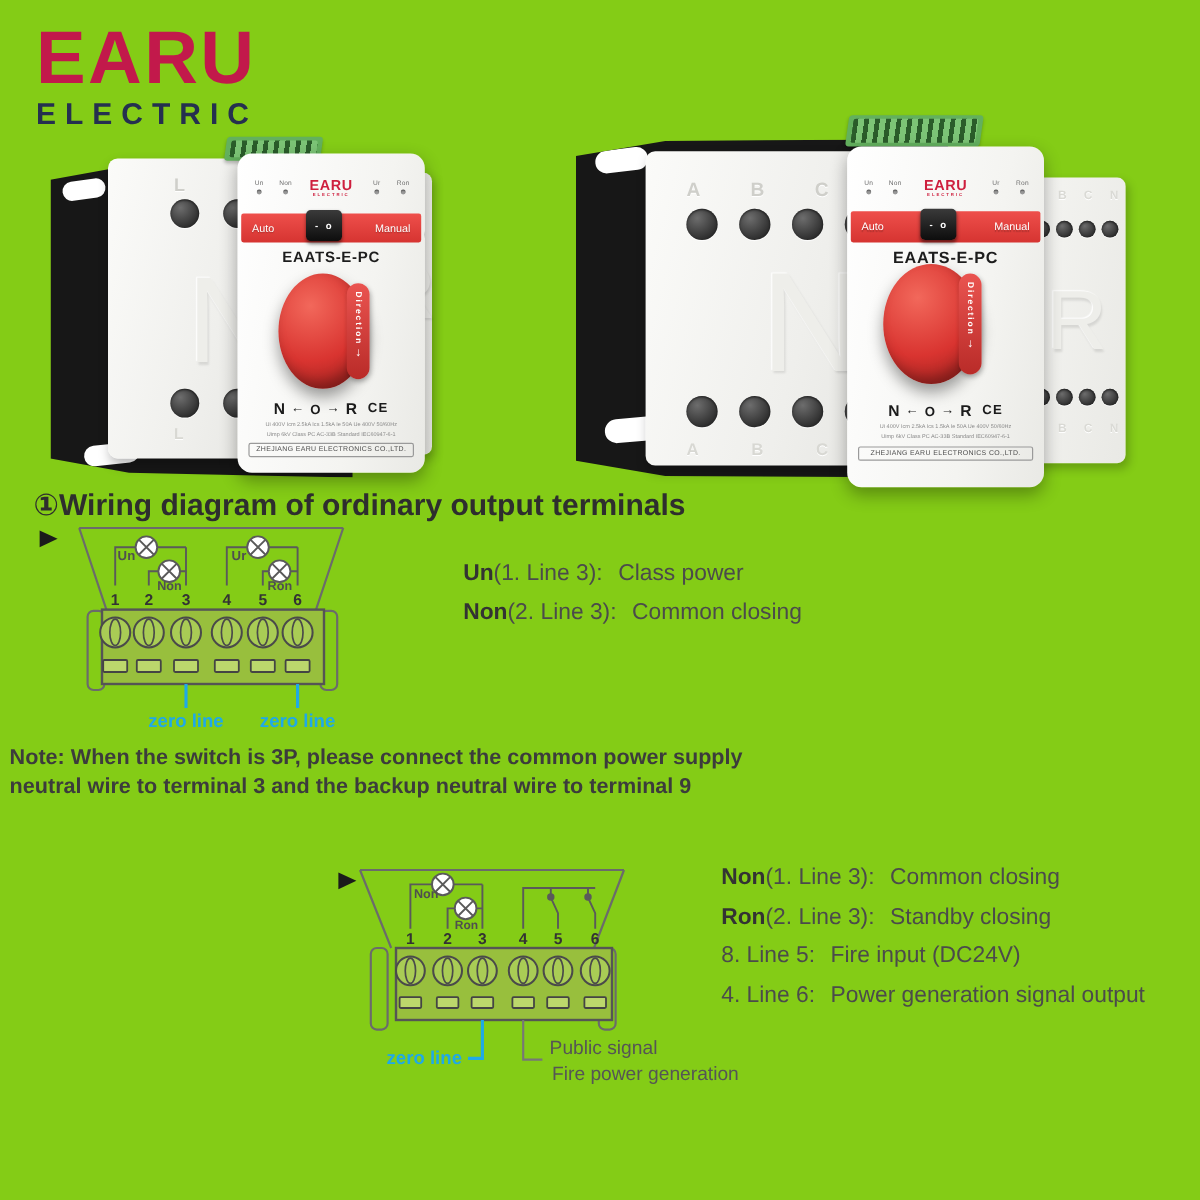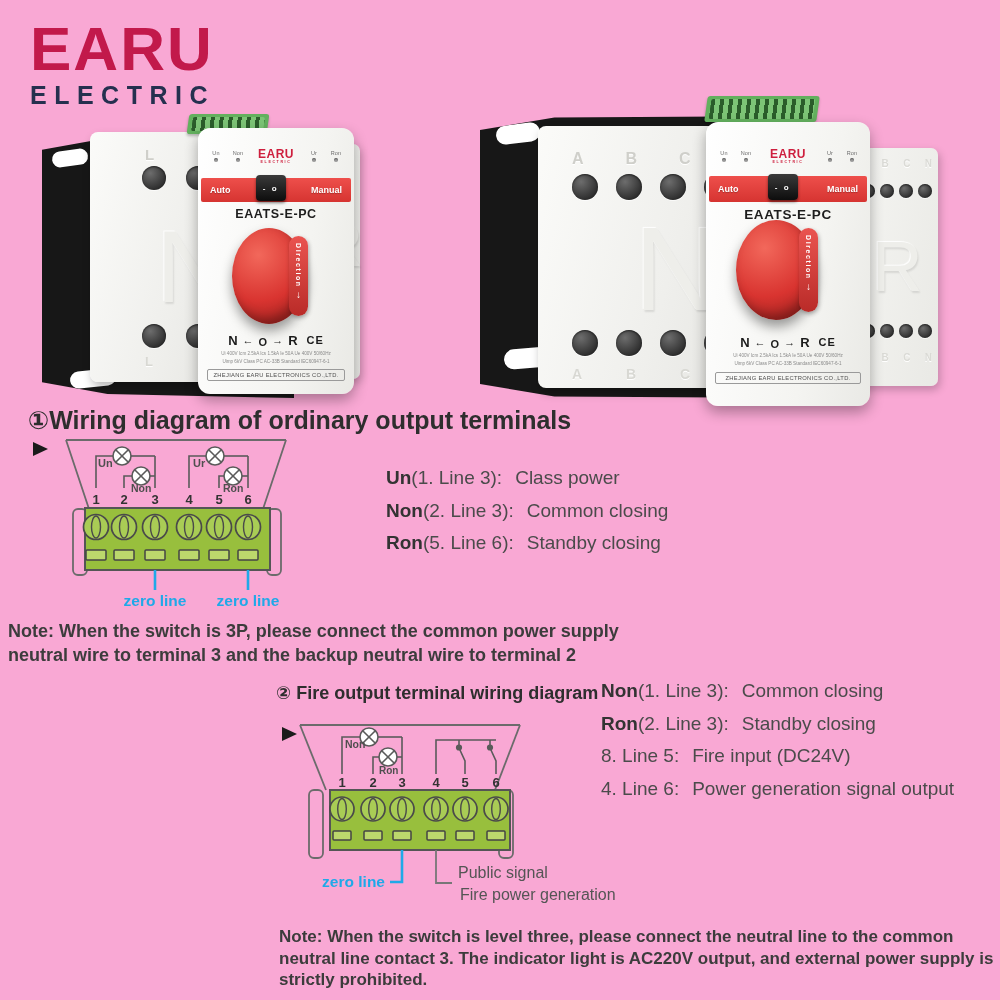--- a/index.html
+++ b/index.html
@@ -1,18 +1,18 @@
 <!DOCTYPE html>
 <html><head>
 <meta charset="utf-8">
 <style>
   * { margin:0; padding:0; box-sizing:border-box; }
   html,body { background:#fff; }
   body { font-family:"Liberation Sans","DejaVu Sans",sans-serif; }
-  .page { position:relative; width:1000px; height:1000px; background:#f9a8d4; overflow:hidden; }
+  .page { position:relative; width:1000px; height:1000px; background:#84cc16; overflow:hidden; }
 
   
   .logo { position:absolute; left:30px; top:18px; }
   .logo .brand { font-size:62px; font-weight:800; color:#C2194B; letter-spacing:2px; line-height:1; }
   .logo .sub { font-size:25px; font-weight:700; color:#25304F; letter-spacing:7.5px; line-height:1; margin-top:3px; }
 
   
   .photo { position:absolute; }
   .photo-left  { left:38px;  top:112px; width:325px; height:292px; }
   .photo-right { left:478px; top:96px;  width:465px; height:310px; }
@@ -71,21 +71,21 @@
   .photo-left  .ind { top:22px; } .photo-right .ind { top:28px; }
   .ind.i1 { left:8px; } .ind.i2 { left:30px; } .ind.i3 { right:30px; } .ind.i4 { right:8px; }
   .logo-sm { position:absolute; left:50%; transform:translateX(-50%); text-align:center; line-height:1; }
   .photo-left .logo-sm { top:20px; } .photo-right .logo-sm { top:26px; }
   .logo-sm .b1 { display:block; font-size:12px; font-weight:800; color:#CE1F3E; letter-spacing:.5px; }
   .logo-sm .b2 { display:block; font-size:3.6px; font-weight:700; color:#CE1F3E; letter-spacing:1.6px; margin-top:1px; }
   .band { position:absolute; left:3px; right:3px; background:linear-gradient(#ee4f4b,#d63431); border-radius:2px;
      display:flex; align-items:center; justify-content:space-between; padding:0 9px; color:#fff; }
   .photo-left  .band { top:50px; height:24px; }
   .photo-right .band { top:54px; height:26px; }
-  .band .mode { font-size:9px; font-weight:700; text-shadow:0 1px 1px rgba(0,0,0,.25); }
+  .band .mode { font-size:9px; font-weight:400; text-shadow:0 1px 1px rgba(0,0,0,.25); }
   .toggle { width:30px; height:26px; margin-top:-4px; background:linear-gradient(#3a3a3a,#0d0d0d); border-radius:4px;
      display:flex; align-items:center; justify-content:center; box-shadow:0 2px 3px rgba(0,0,0,.5); }
   .toggle span { color:#fff; font-size:8px; font-weight:700; letter-spacing:2px; }
   .model { position:absolute; left:0; right:0; text-align:center; font-weight:700; color:#1d1d1d; letter-spacing:.6px; }
   .photo-left  .model { top:79px; font-size:12.5px; }
   .photo-right .model { top:85px; font-size:13.5px; }
   .knob { position:absolute; border-radius:50%;
      background:radial-gradient(circle at 36% 28%,#f2685b,#d93430 55%,#8f1d1a 100%);
      box-shadow:0 7px 12px rgba(0,0,0,.38), inset -4px -6px 10px rgba(0,0,0,.25); }
   .photo-left  .knob { left:34px; top:100px; width:74px; height:96px; }
@@ -113,21 +113,21 @@
   .marker { position:absolute; width:0; height:0; border-left:15px solid #1b1b1b; border-top:7px solid transparent; border-bottom:7px solid transparent; }
   .m1 { left:33px;  top:442px; }
   .m2 { left:282px; top:727px; }
   .diag { position:absolute; }
   .d1 { left:52px;  top:430px; width:330px; height:182px; }
   .d2 { left:283px; top:716px; width:420px; height:205px; }
   .diag text { font-family:"Liberation Sans","DejaVu Sans",sans-serif; }
 
   .legend { position:absolute; font-size:19px; color:#4b4b4b; line-height:32.5px; white-space:nowrap; }
   .lg1 { left:386px; top:462px; }
-  .lg2 { left:601px; top:675px; }
+  .lg2 { left:601px; top:716px; }
   .legend b { color:#333; font-weight:700; }
   .legend .desc { margin-left:13px; }
   .note { position:absolute; font-weight:700; color:#3c3c3c; }
   .n1 { left:8px;   top:619px; width:660px; font-size:18px; line-height:24px; }
   .n2 { left:279px; top:926px; width:722px; font-size:17px; line-height:21.5px; }
 </style>
 </head>
 <body>
 
 <div class="page">
@@ -393,26 +393,24 @@
       <path d="M103,140 V160"></path>
         <path d="M196,140 V160"></path>
     </g>
     <text x="103" y="176" font-size="15.5" font-weight="bold" fill="#1FA9E8" text-anchor="middle">zero line</text>
     <text x="196" y="176" font-size="15.5" font-weight="bold" fill="#1FA9E8" text-anchor="middle">zero line</text>
   </svg>
 
   <div class="legend lg1">
     <div><b>Un</b><span>(1. Line 3):</span><span class="desc">Class power</span></div>
     <div><b>Non</b><span>(2. Line 3):</span><span class="desc">Common closing</span></div>
-    <div><b>Ron</b><span>(5. Line 6):</span><span class="desc">Standby closing</span></div>
   </div>
 
-  <div class="note n1">Note: When the switch is 3P, please connect the common power supply neutral wire to terminal 3 and the backup neutral wire to terminal 2</div>
-
-  <div class="s-heading h2">② Fire output terminal wiring diagram</div>
+  <div class="note n1">Note: When the switch is 3P, please connect the common power supply neutral wire to terminal 3 and the backup neutral wire to terminal 9</div>
+
   <div class="marker m2"></div>
 
   <svg class="diag d2" viewBox="0 0 420 205">
     <g stroke="#6b6b6b" stroke-width="1.8" fill="none">
       <path d="M17,9 H237"></path>
       <path d="M17,9 L43,74"></path>
       <path d="M237,9 L212,74"></path>
       <rect x="26" y="74" width="14" height="68" rx="5"></rect>
       <rect x="216" y="74" width="14" height="68" rx="5"></rect>
     </g>
@@ -474,15 +472,14 @@
     <text x="177" y="184" font-size="16" fill="#555">Fire power generation</text>
   </svg>
 
   <div class="legend lg2">
     <div><b>Non</b><span>(1. Line 3):</span><span class="desc">Common closing</span></div>
     <div><b>Ron</b><span>(2. Line 3):</span><span class="desc">Standby closing</span></div>
     <div><b></b><span>8. Line 5:</span><span class="desc">Fire input (DC24V)</span></div>
     <div><b></b><span>4. Line 6:</span><span class="desc">Power generation signal output</span></div>
   </div>
 
-  <div class="note n2">Note: When the switch is level three, please connect the neutral line to the common neutral line contact 3. The indicator light is AC220V output, and external power supply is strictly prohibited.</div>
 
 </div>
 
 </body></html>

